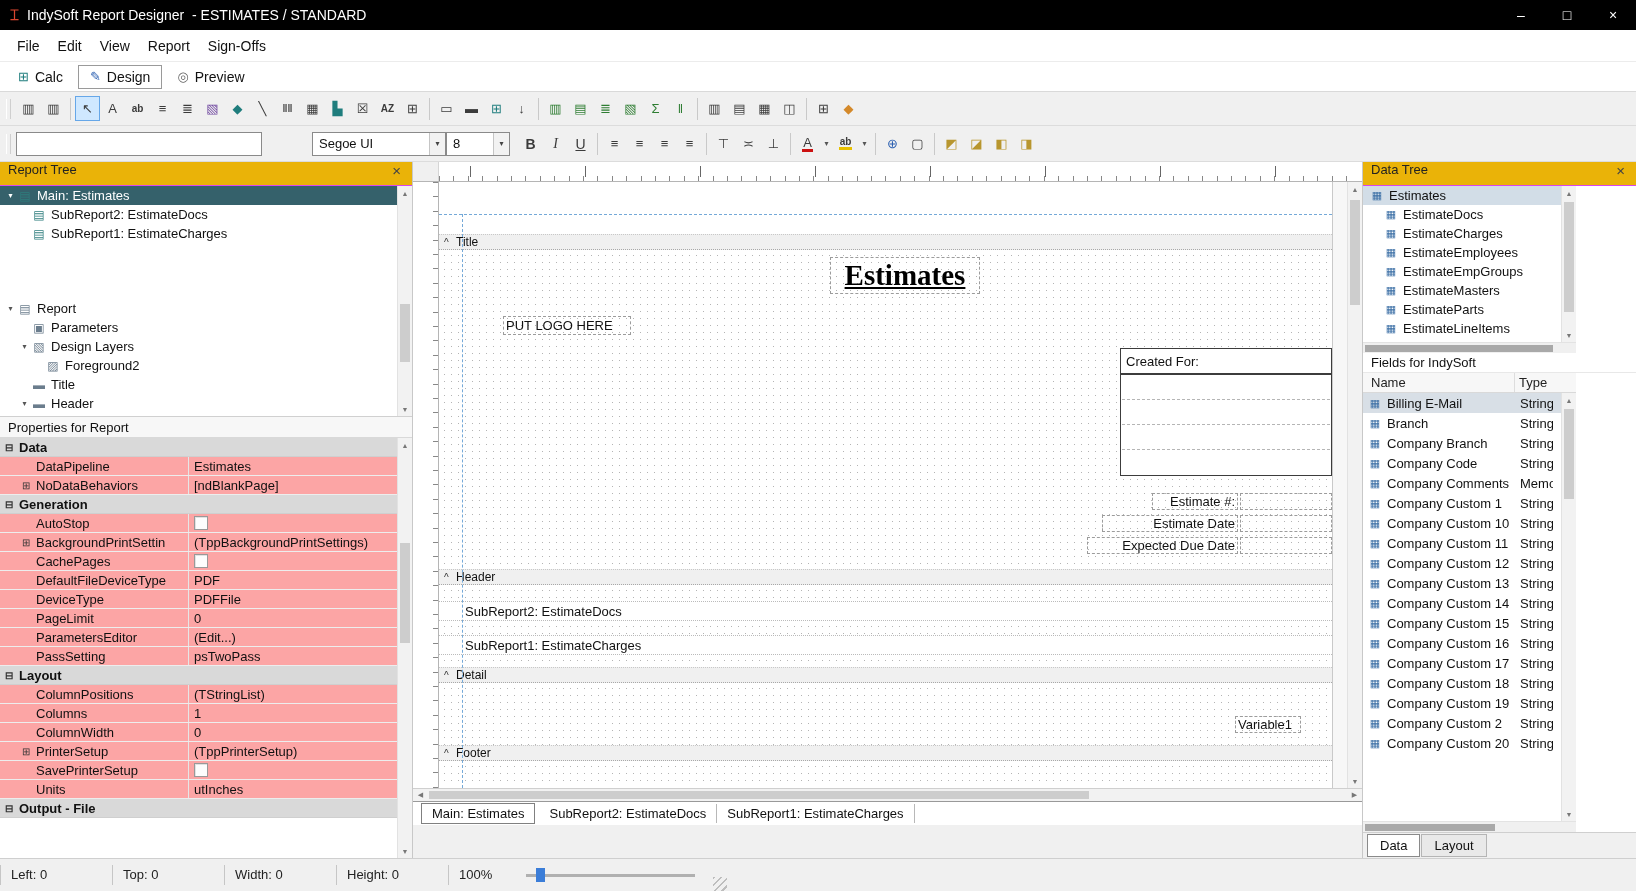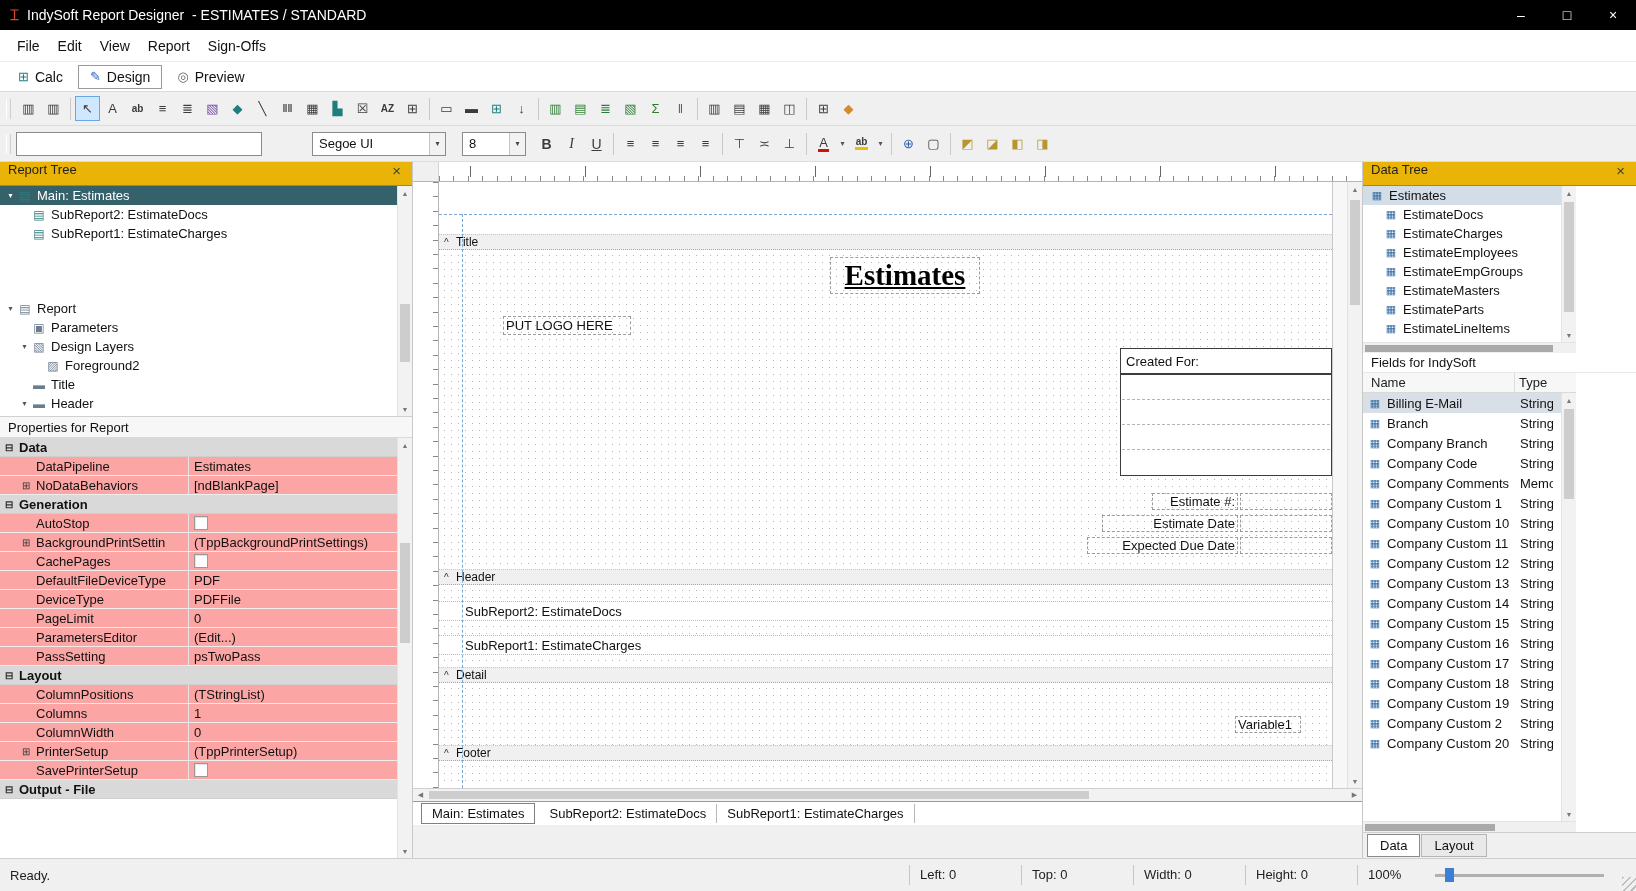--- a/index.html
+++ b/index.html
@@ -35,21 +35,21 @@
   .it .glyph{font-style:italic;font-family:"Liberation Serif",serif;font-size:14px}
   .ul .glyph{text-decoration:underline;font-size:14px}
   .fontclr .glyph{border-bottom:3px solid #cc1111;padding:0 1px}
   .hlclr .glyph{border-bottom:3px solid #e8c000;padding:0 1px}
   .ddbtn{min-width:13px}
   .ddbtn .glyph{font-size:8px;color:#555}
   .tb-sep{width:1px;height:22px;background:#c9c9c9;margin:0 4px;flex:none}
   .c-teal{--ic:#1f7d7d}.c-blue{--ic:#2b5fb0}.c-green{--ic:#2e7d32}.c-purple{--ic:#7048a0}
   .c-orange{--ic:#d4892a}.c-gold{--ic:#b8962e}.c-gray{--ic:#666}
   .obj-input{width:246px;height:24px;border:1px solid #8a8a8a;background:#fff;padding:0 5px;font:13px "Liberation Sans",sans-serif;margin-right:50px}
-  .combo{height:24px;border:1px solid #8a8a8a;background:#fff;display:flex;align-items:center;margin-right:16px}
+  .combo{height:24px;border:1px solid #8a8a8a;background:#fff;display:flex;align-items:center;margin-right:0}
   .combo-val{flex:1;padding:0 6px;font-size:13px;overflow:hidden;white-space:nowrap}
   .combo-dd{width:16px;height:100%;border-left:1px solid #c5c5c5;background:#f2f2f2;display:flex;align-items:center;justify-content:center;font-size:8px;color:#444}
   .font-combo{width:134px}.size-combo{width:64px;margin-right:8px}
 
   
   .main{display:flex;overflow:hidden;background:#f0f0f0}
   .left-panel{width:413px;background:#fff;border-right:1px solid #c8c8c8;display:flex;flex-direction:column;overflow:hidden}
   .right-panel{width:274px;background:#fff;border-left:1px solid #c8c8c8;display:flex;flex-direction:column;overflow:hidden}
   .center{flex:1;display:flex;flex-direction:column;overflow:hidden;background:#f0f0f0}
 
@@ -552,20 +552,25 @@
             <div class="prow prop">
               <span class="pexp">⊞</span>
               <span class="pname">PrinterSetup</span>
               <span class="pvalue">(TppPrinterSetup)</span>
             </div>
             <div class="prow prop vcheck">
               <span class="pexp"></span>
               <span class="pname">SavePrinterSetup</span>
               <span class="pvalue"></span>
             </div>
+            <div class="prow prop">
+              <span class="pexp"></span>
+              <span class="pname">Units</span>
+              <span class="pvalue">utInches</span>
+            </div>
             <div class="prow section">
               <span class="pexp">⊟</span>
               <span class="pname">Output - File</span>
               <span class="pvalue"></span>
             </div>
         </div>
         <div class="vsb">
           <div class="sbbtn">▲</div>
           <div class="vthumb" style="top:105px;height:100px"></div>
           <div class="sbbtn bottom">▼</div>
@@ -827,21 +832,20 @@
         <div class="bthumb" style="left:2px;width:130px"></div>
       </div>
       <div class="dt-tabs">
         <span class="dtab active"><span>Data</span></span>
           <span class="dtab"><span>Layout</span></span>
       </div>
     </div>
   </div>
 
   <div class="statusbar">
-    <span class="sb-ready">Ready.</span>
     <span class="sb-seg">Left: 0</span>
     <span class="sb-seg">Top: 0</span>
     <span class="sb-seg">Width: 0</span>
     <span class="sb-seg">Height: 0</span>
     <span class="sb-zoom">100%</span>
     <div class="sb-slider">
       <div class="sb-track"></div>
       <div class="sb-handle"></div>
     </div>
     <div class="sb-grip"></div>

